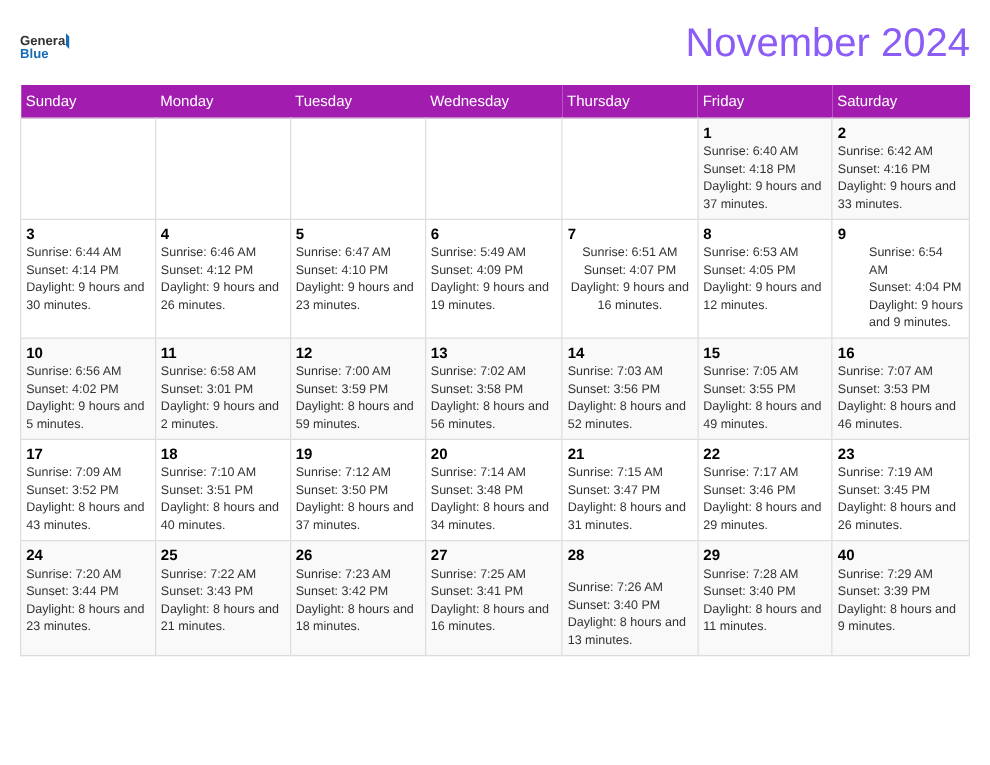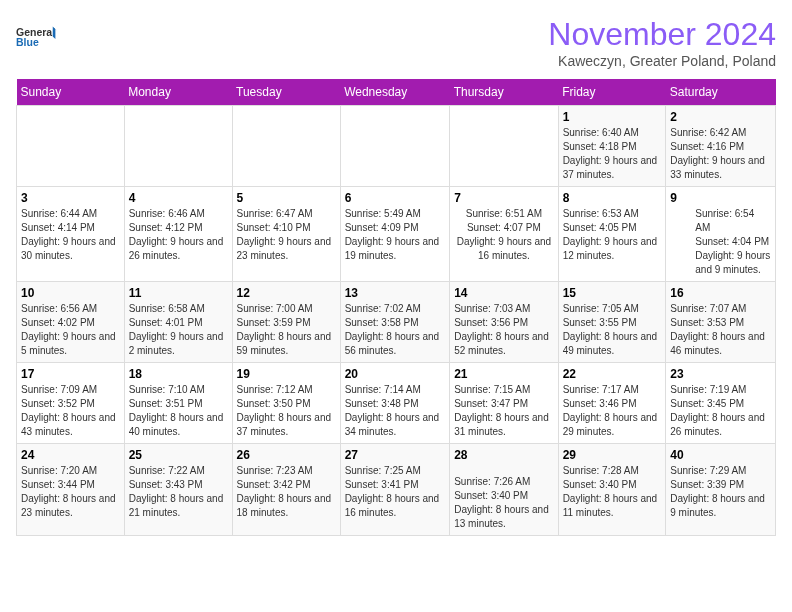--- a/index.html
+++ b/index.html
@@ -77,21 +77,20 @@
 <div class="header-area">
   <div class="logo">
   <svg width="42" height="42" viewBox="0 0 80 48">
     <text x="0" y="22" font-size="20" font-weight="bold" font-family="Arial" fill="#333">General</text>
     <text x="0" y="42" font-size="20" font-weight="bold" font-family="Arial" fill="#1a6bb5">Blue</text>
     <polygon points="70,4 80,14 75,9 75,28 70,23" fill="#1a6bb5"></polygon>
   </svg>
 </div>
   <div class="title-area">
     <div class="month-title">November 2024</div>
-    <div class="subtitle">Kaweczyn, Greater Poland, Poland</div>
   </div>
 </div>
 
 <table>
   <thead>
     <tr>
     <th>Sunday</th>
         <th>Monday</th>
         <th>Tuesday</th>
         <th>Wednesday</th>
@@ -167,21 +166,21 @@
       <tr>
         <td>
           <div class="day-number">10</div>
           <div class="day-info" style="white-space: pre-line;">Sunrise: 6:56 AM
 Sunset: 4:02 PM
 Daylight: 9 hours and 5 minutes.</div>
         </td>
         <td>
           <div class="day-number">11</div>
           <div class="day-info" style="white-space: pre-line;">Sunrise: 6:58 AM
-Sunset: 4:01 PM
+Sunset: 3:01 PM
 Daylight: 9 hours and 2 minutes.</div>
         </td>
         <td>
           <div class="day-number">12</div>
           <div class="day-info" style="white-space: pre-line;">Sunrise: 7:00 AM
 Sunset: 3:59 PM
 Daylight: 8 hours and 59 minutes.</div>
         </td>
         <td>
           <div class="day-number">13</div>

